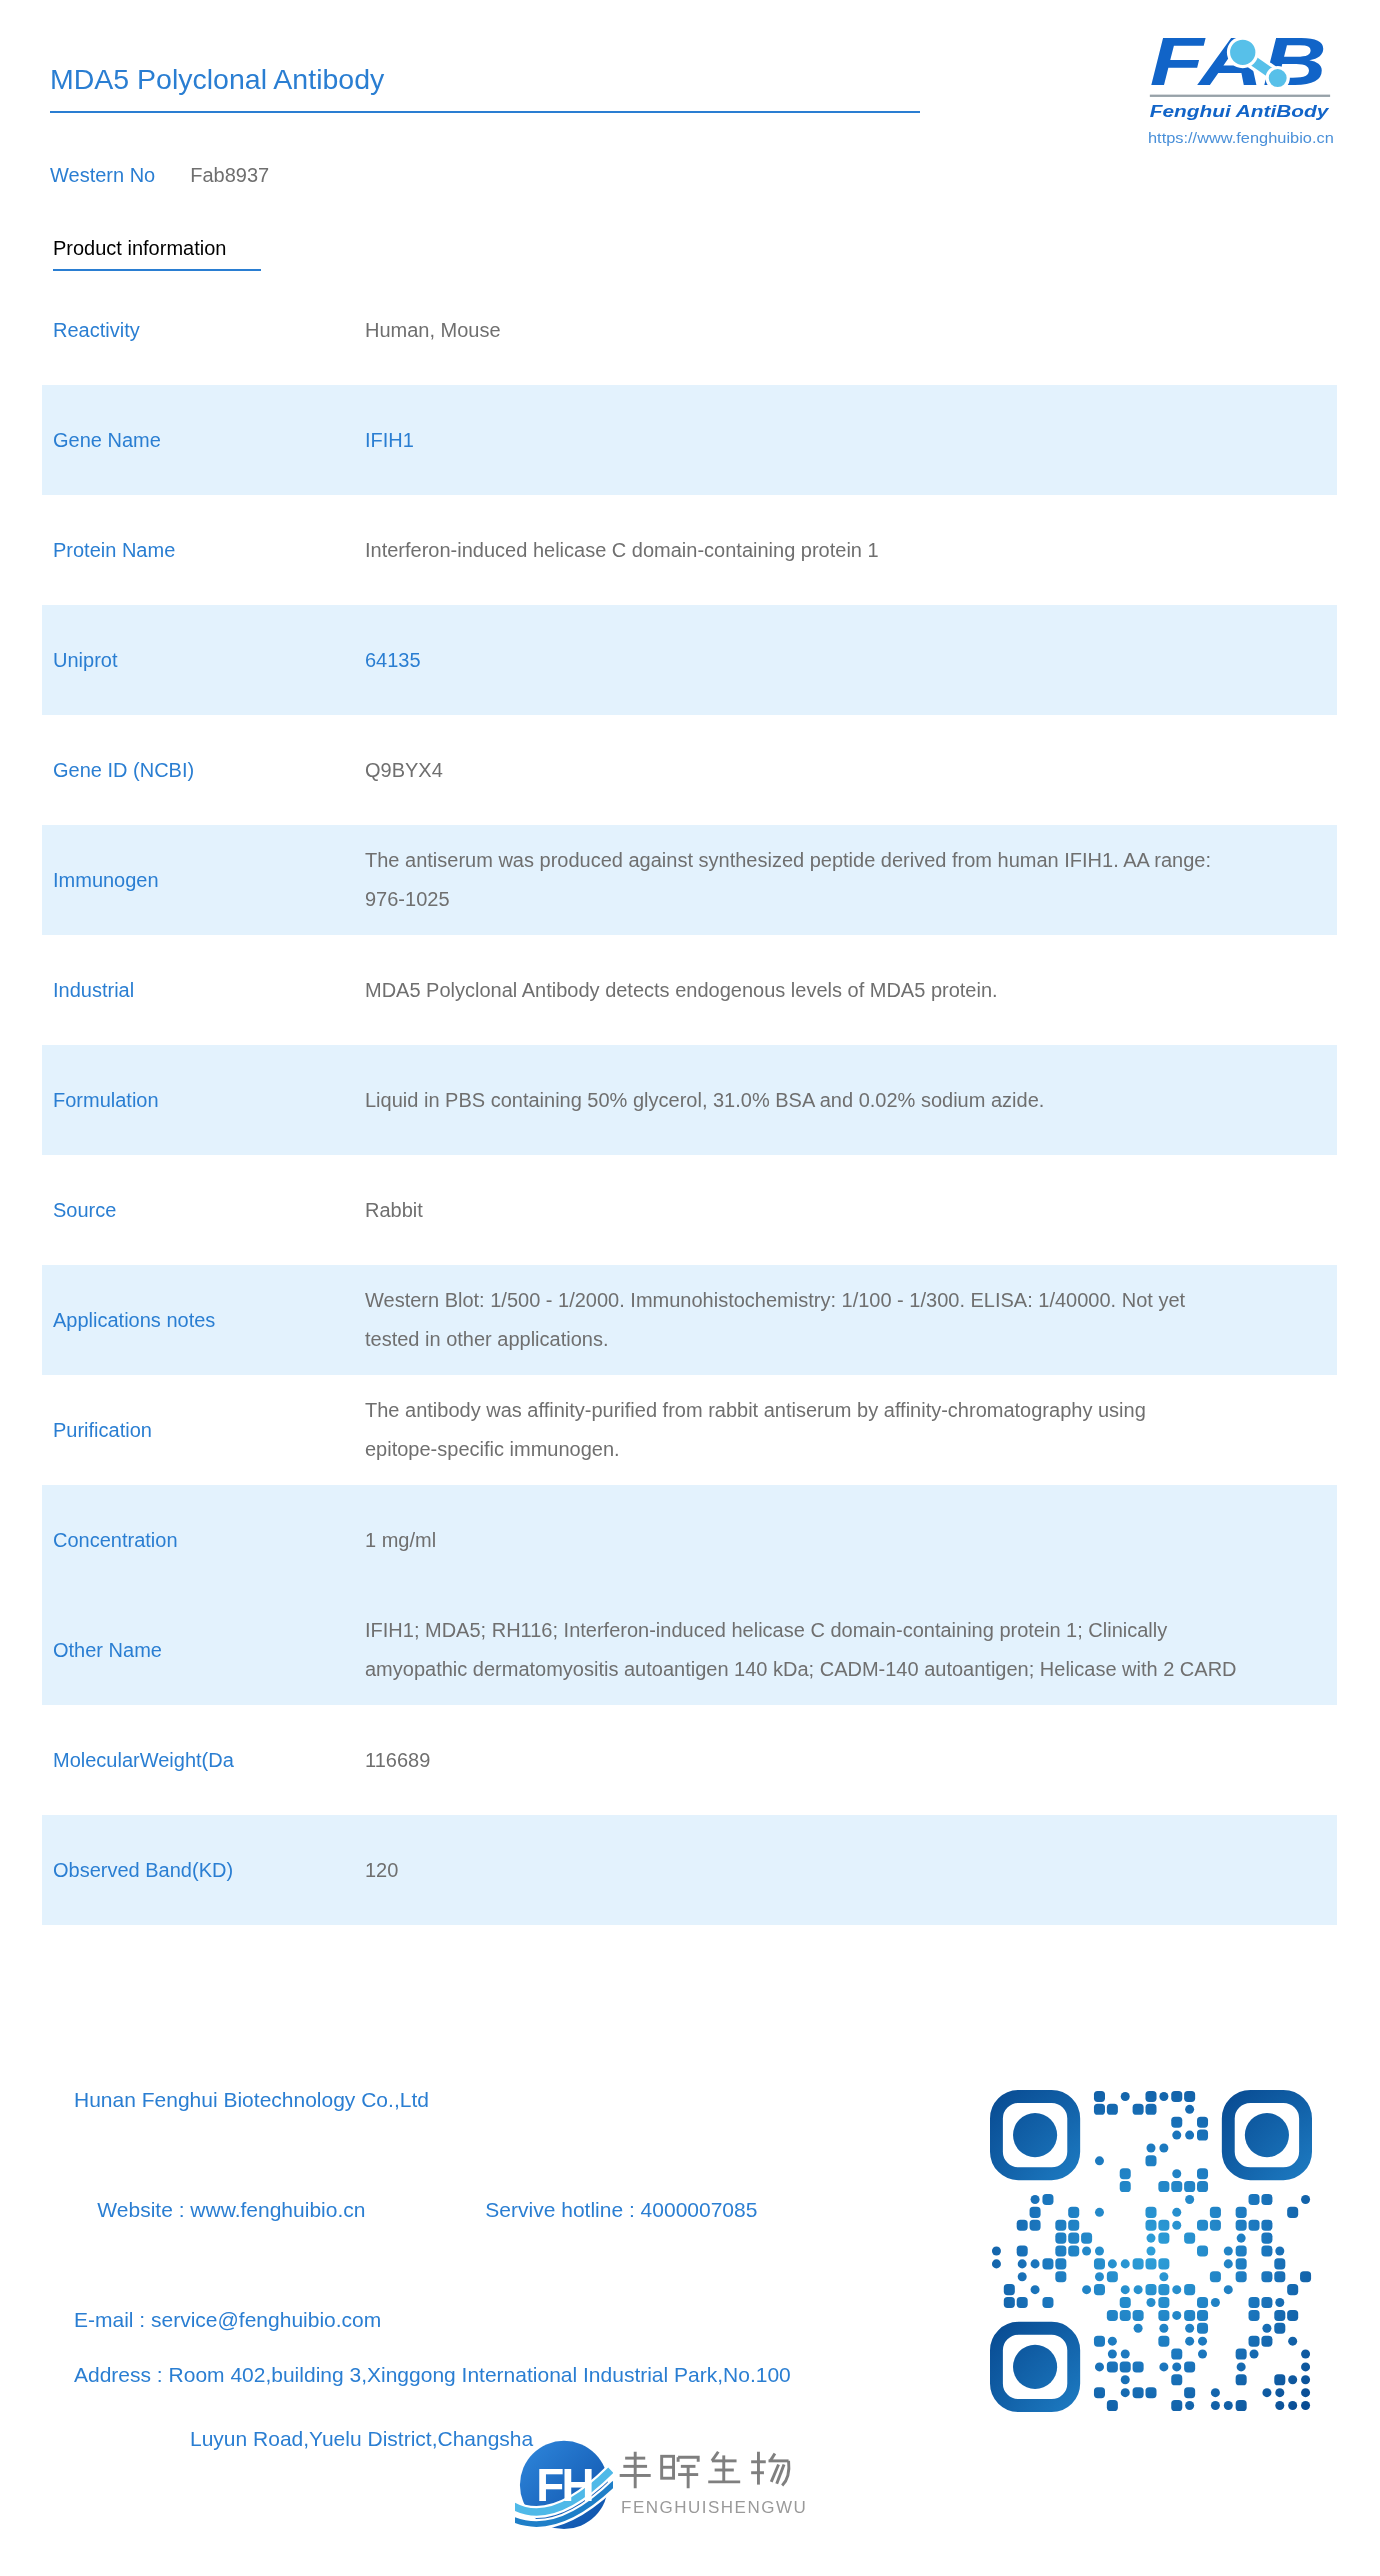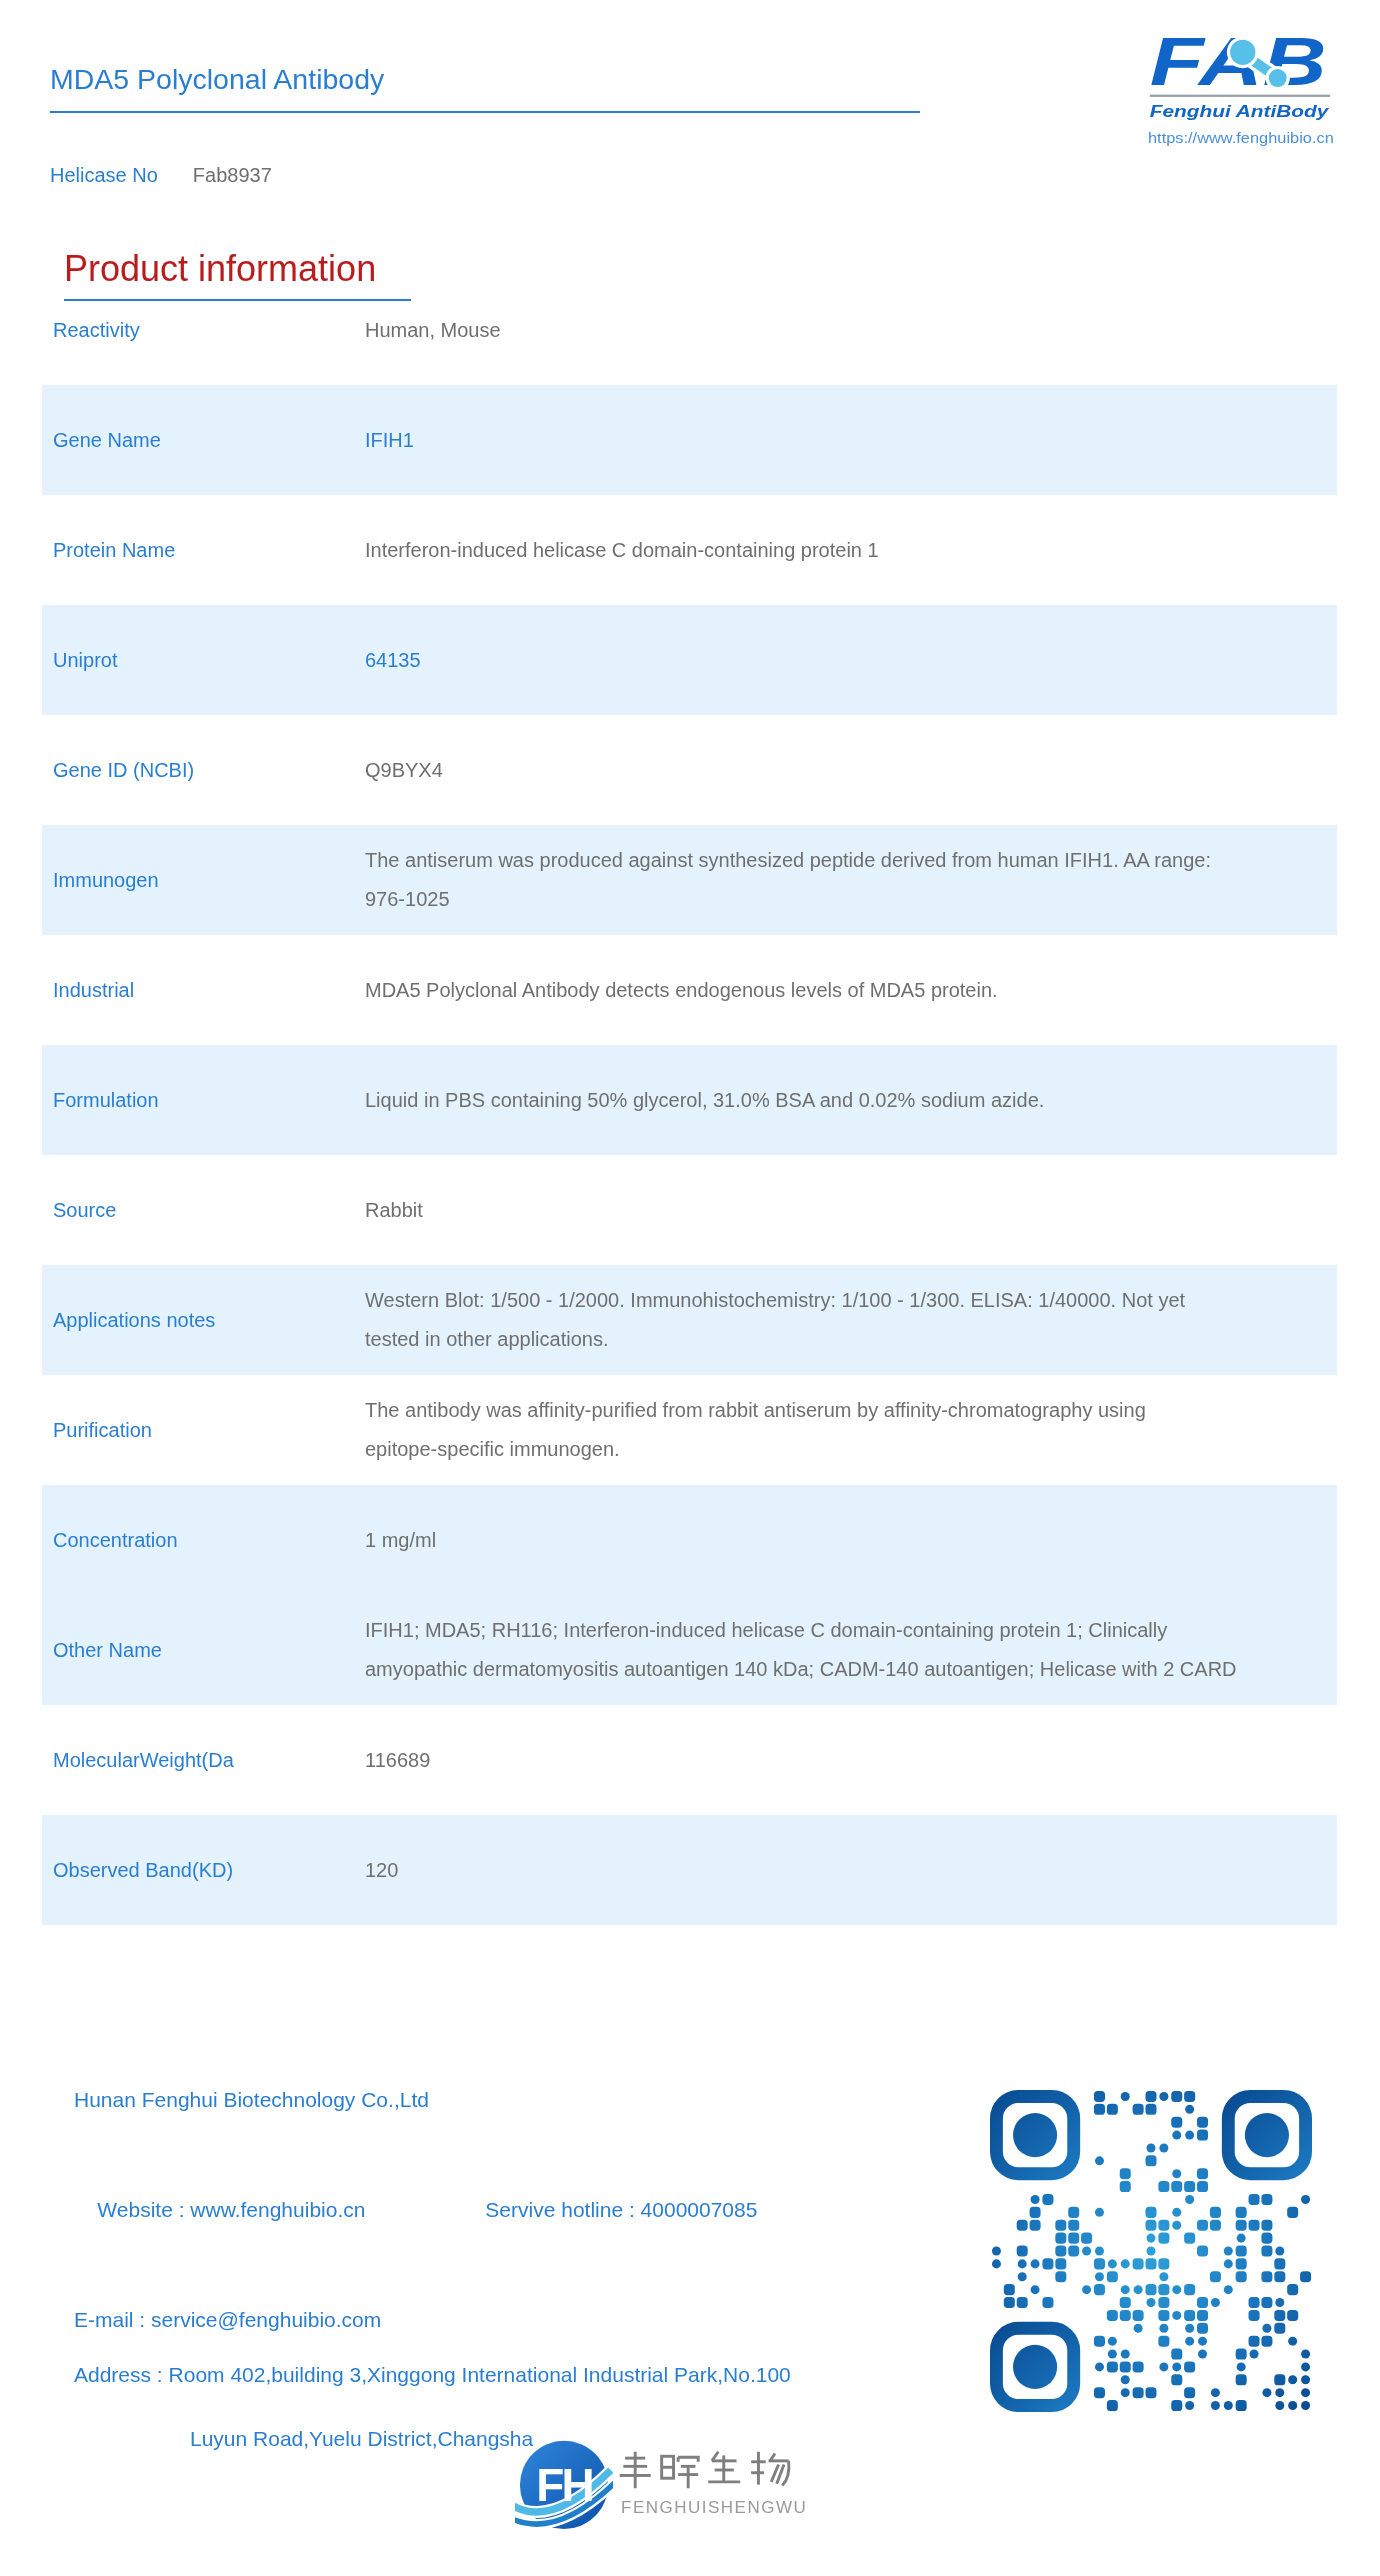--- a/index.html
+++ b/index.html
@@ -12,21 +12,21 @@
 
   
   #page-title{left:50px;top:63px;font-size:28.5px;line-height:33px;color:#2a7ed2;font-weight:400;margin:0;}
   #title-rule{left:50px;top:111px;width:870px;height:1.8px;background:#2a7ed2;}
   #fab-logo{left:1148px;top:31px;}
 
   #catalog{left:50px;top:164px;font-size:20px;color:#2a7ed2;}
   #catalog .val{color:#6f6f6f;margin-left:35px;}
 
   #section-heading{
-    left:48px;top:232px;margin:16px;font-size:36px;font-weight:400;color:#b91c1c;
+    left:48px;top:232px;margin:5px;font-size:20px;font-weight:400;color:#000000;
     padding:0 35px 9.2px 0;border-bottom:2.8px solid #2a7ed2;
   }
 
   
   #info-table{left:42px;top:275px;width:1295px;}
   .row{display:flex;height:110px;align-items:center;gap:40px;}
   .row.alt{background:#e3f2fd;justify-content:center;}
   .cell-label{flex:none;width:272px;padding-left:11px;color:#2a7ed2;font-size:20px;}
   .cell-value{flex:1;padding-right:28px;color:#6f6f6f;font-size:20px;line-height:39px;white-space:pre-line;}
   .cell-value.link{color:#2a7ed2;}
@@ -58,21 +58,21 @@
     <line x1="104" y1="25" x2="140" y2="50" stroke="#57c0e9" stroke-width="11" stroke-linecap="round"></line>
     <circle cx="103" cy="23" r="15.5" fill="#57c0e9" stroke="#ffffff" stroke-width="3.5"></circle>
     <circle cx="141" cy="51" r="11.5" fill="#57c0e9" stroke="#ffffff" stroke-width="3.5"></circle>
   </g>
   <rect x="2" y="69" width="196" height="2.5" fill="#97a1a8"></rect>
   <text x="2" y="93" font-size="17.5" font-weight="bold" font-style="italic" fill="#1164c8" textLength="194" lengthAdjust="spacingAndGlyphs">Fenghui AntiBody</text>
   <text x="0" y="122" font-size="16.5" fill="#4a90d9" textLength="202" lengthAdjust="spacingAndGlyphs">https://www.fenghuibio.cn</text>
 </svg>
 
 <div class="abs" id="catalog">
-  <span>Helicase No</span><span class="val">Fab8937</span>
+  <span>Western No</span><span class="val">Fab8937</span>
 </div>
 
 <h2 class="abs" id="section-heading">Product information</h2>
 
 <div class="abs" id="info-table">
     <div class="row">
       <div class="cell-label">Reactivity</div>
       <div class="cell-value">Human, Mouse</div>
     </div>
     <div class="row alt">

